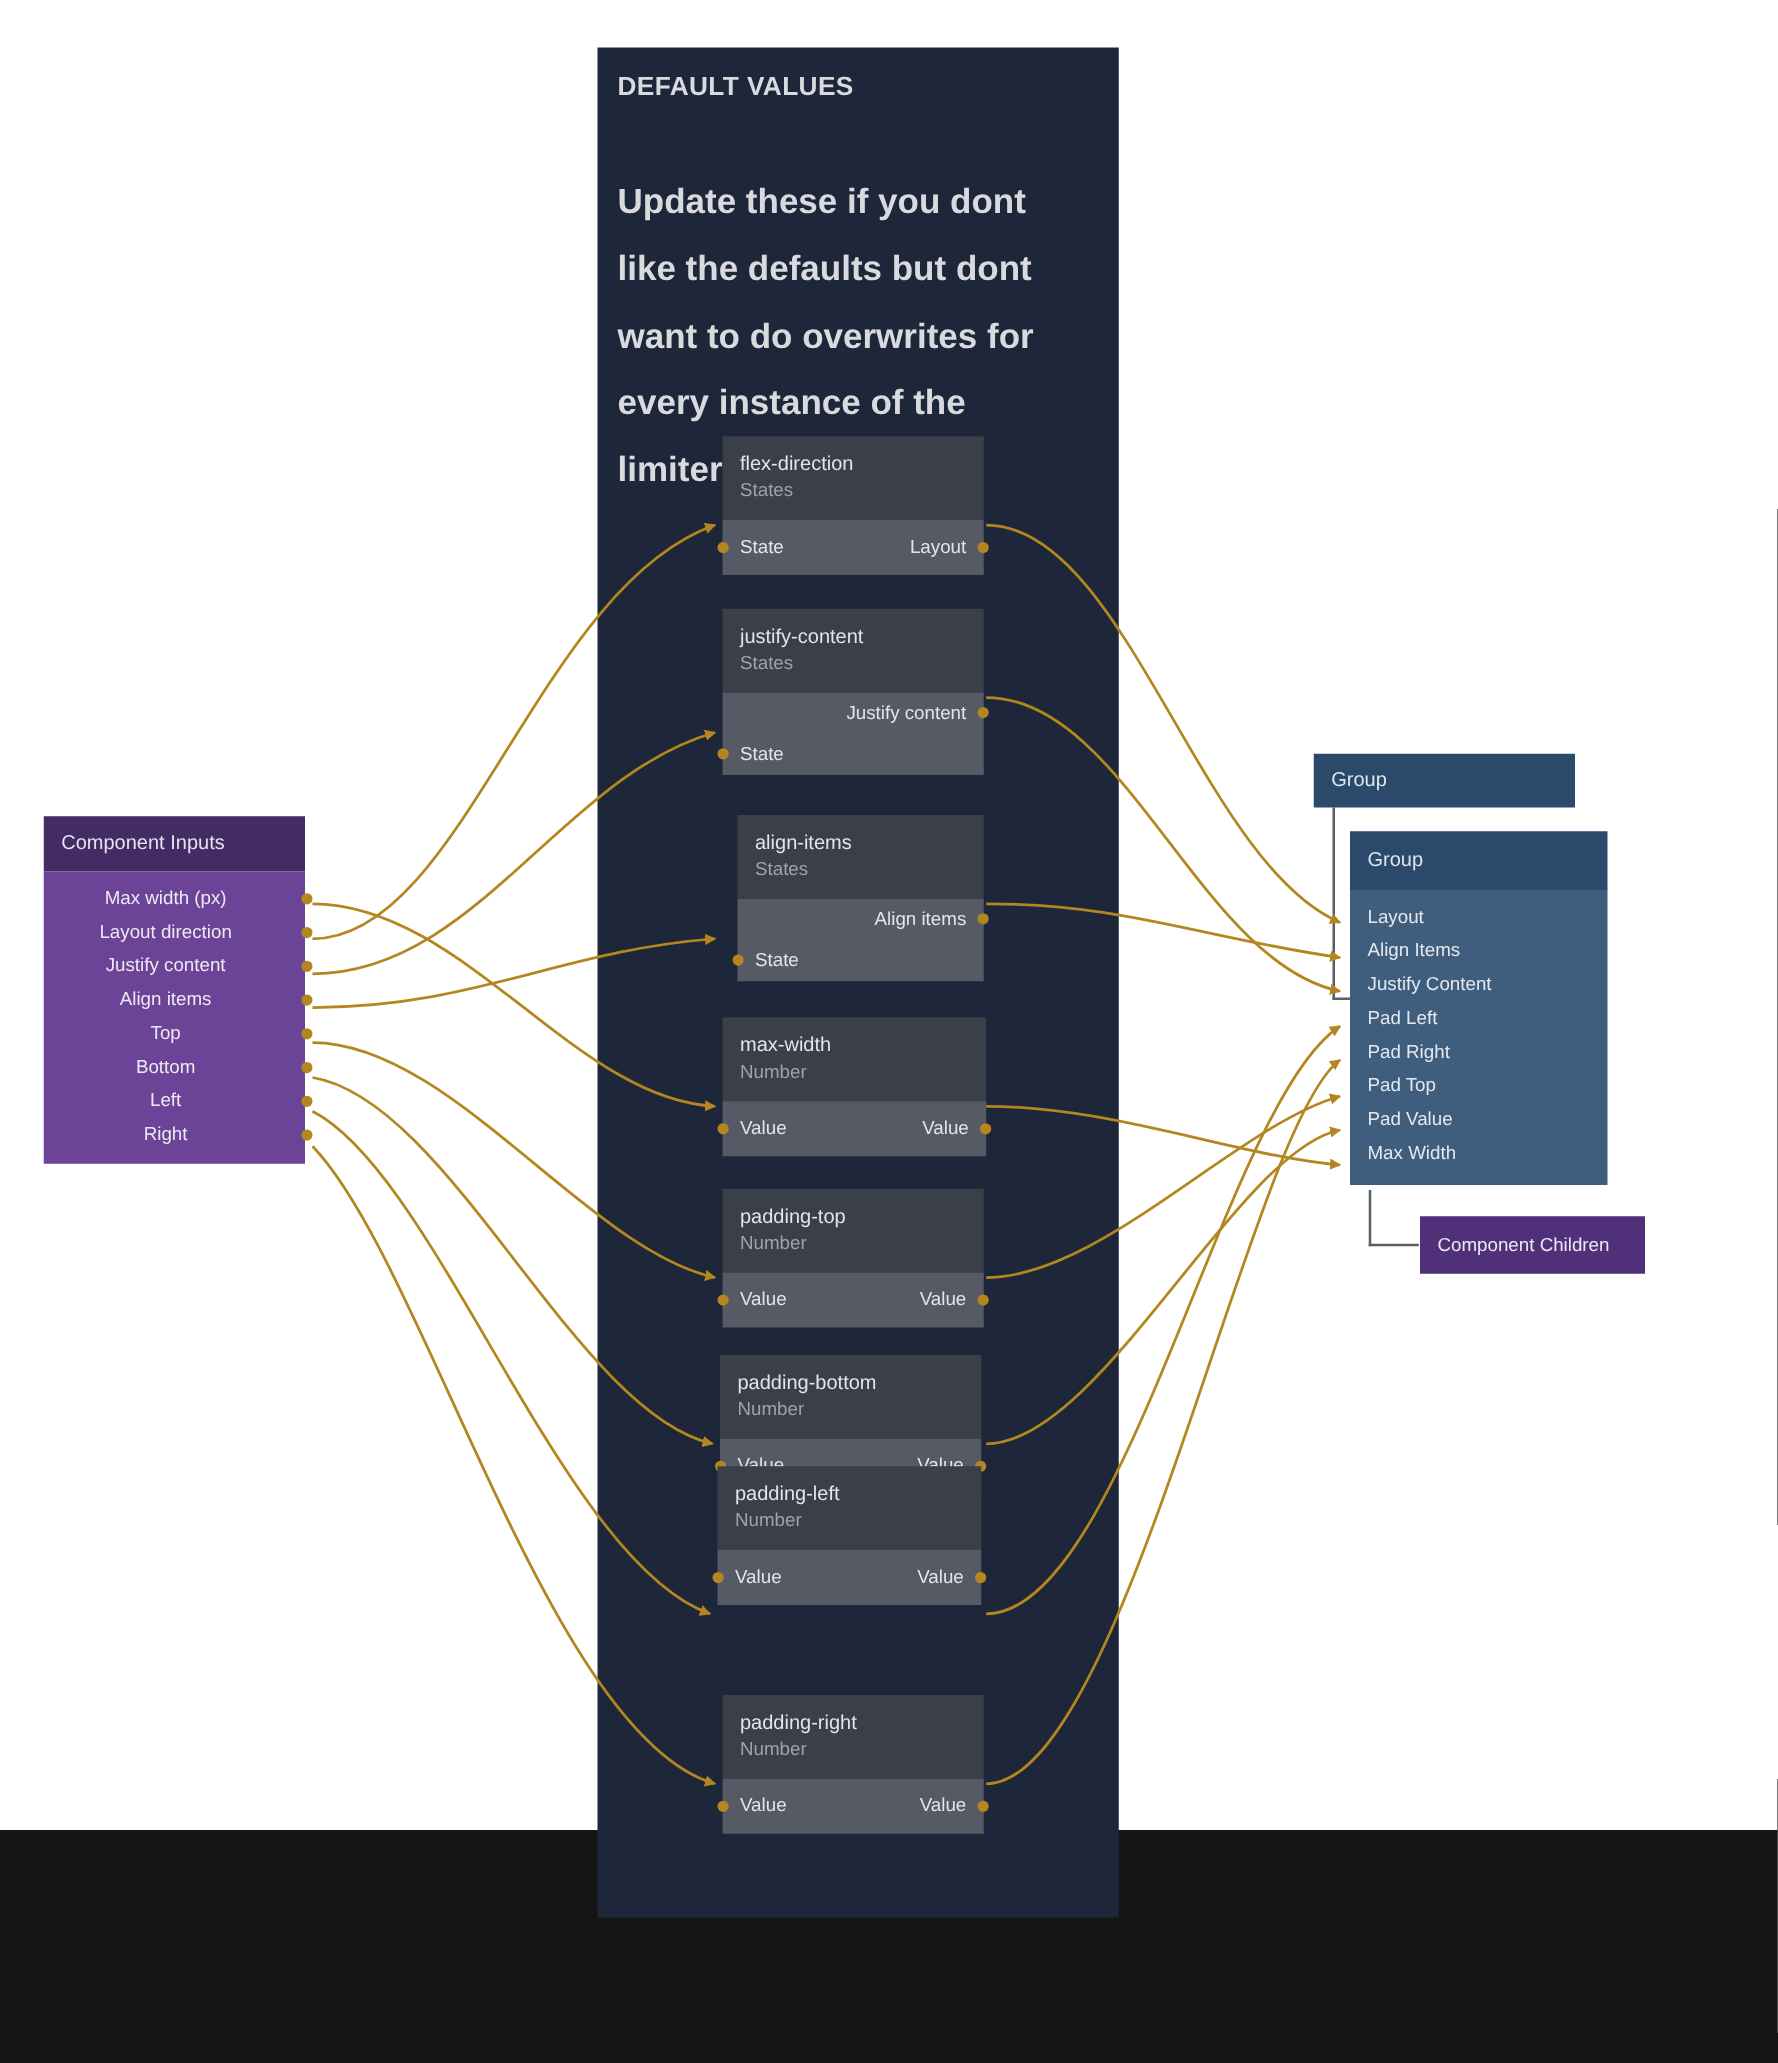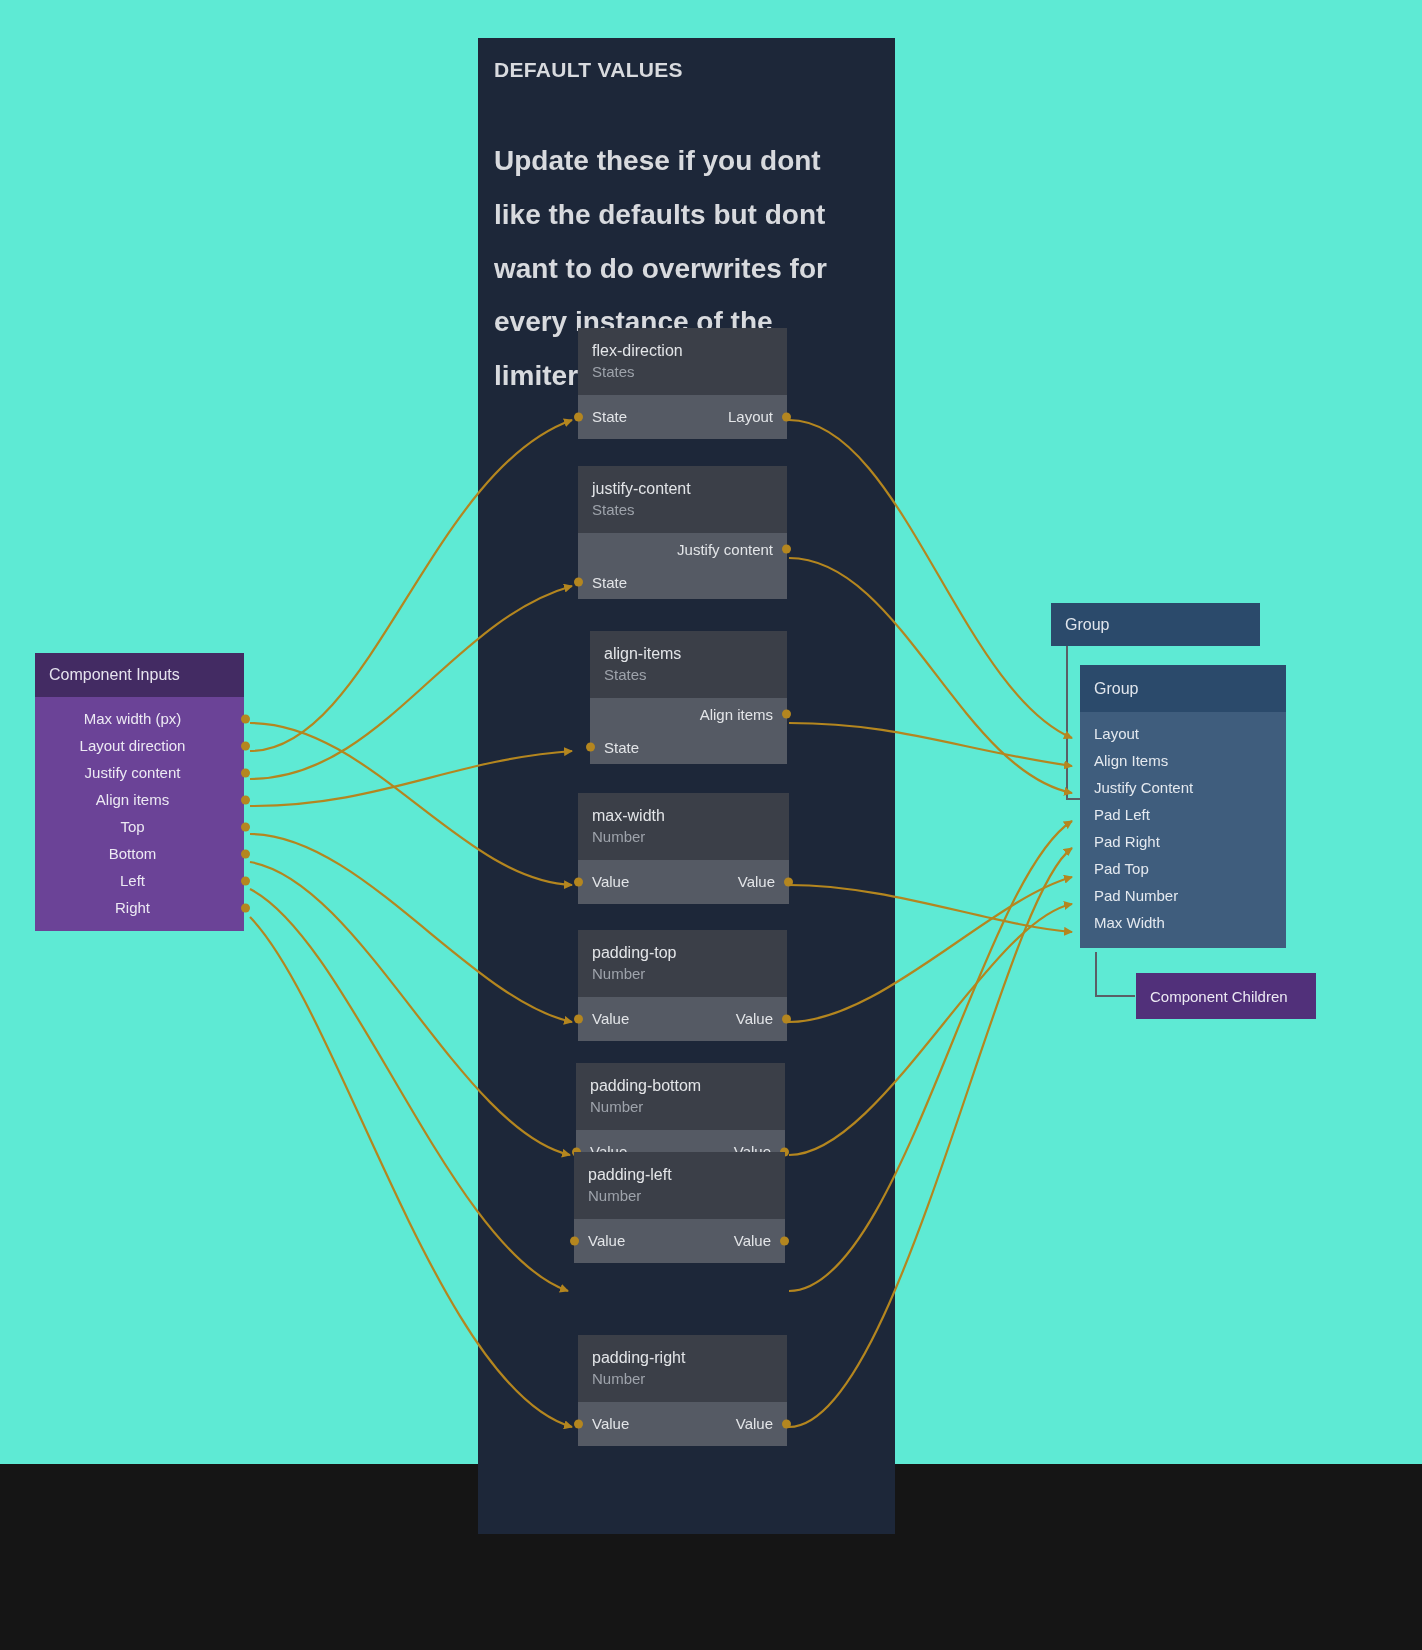--- a/index.html
+++ b/index.html
@@ -7,21 +7,21 @@
     background: #151515;
     width: 1422px;
     height: 1650px;
     overflow: hidden;
     font-family: "Liberation Sans", sans-serif;
   }
   #canvas {
     position: relative;
     width: 1422px;
     height: 1464px;
-    background: #5eead4;
+    background: #ffffff;
   }
   #wires {
     position: absolute;
     left: 0; top: 0;
     width: 1422px;
     height: 1650px;
     pointer-events: none;
     z-index: 5;
   }
 
@@ -52,20 +52,21 @@
   }
 
   
   .node {
     position: absolute;
     z-index: 3;
   }
   .node-head {
     background: #3b3f48;
     padding: 12px 14px 13px 14px;
+    margin-top: 21px;
   }
   .node-head .n-title {
     font-size: 16px;
     color: #e3e5e8;
     line-height: 1.35;
   }
   .node-head .n-sub {
     font-size: 15px;
     color: #9ea3ab;
     line-height: 1.35;
@@ -423,21 +424,21 @@
       <div class="grp-row">
         <span>Pad Left</span>
       </div>
       <div class="grp-row">
         <span>Pad Right</span>
       </div>
       <div class="grp-row">
         <span>Pad Top</span>
       </div>
       <div class="grp-row">
-        <span>Pad Number</span>
+        <span>Pad Value</span>
       </div>
       <div class="grp-row">
         <span>Max Width</span>
       </div>
     </div>
   </div>
 
   <div class="cc-node">
     <span>Component Children</span>
   </div>

